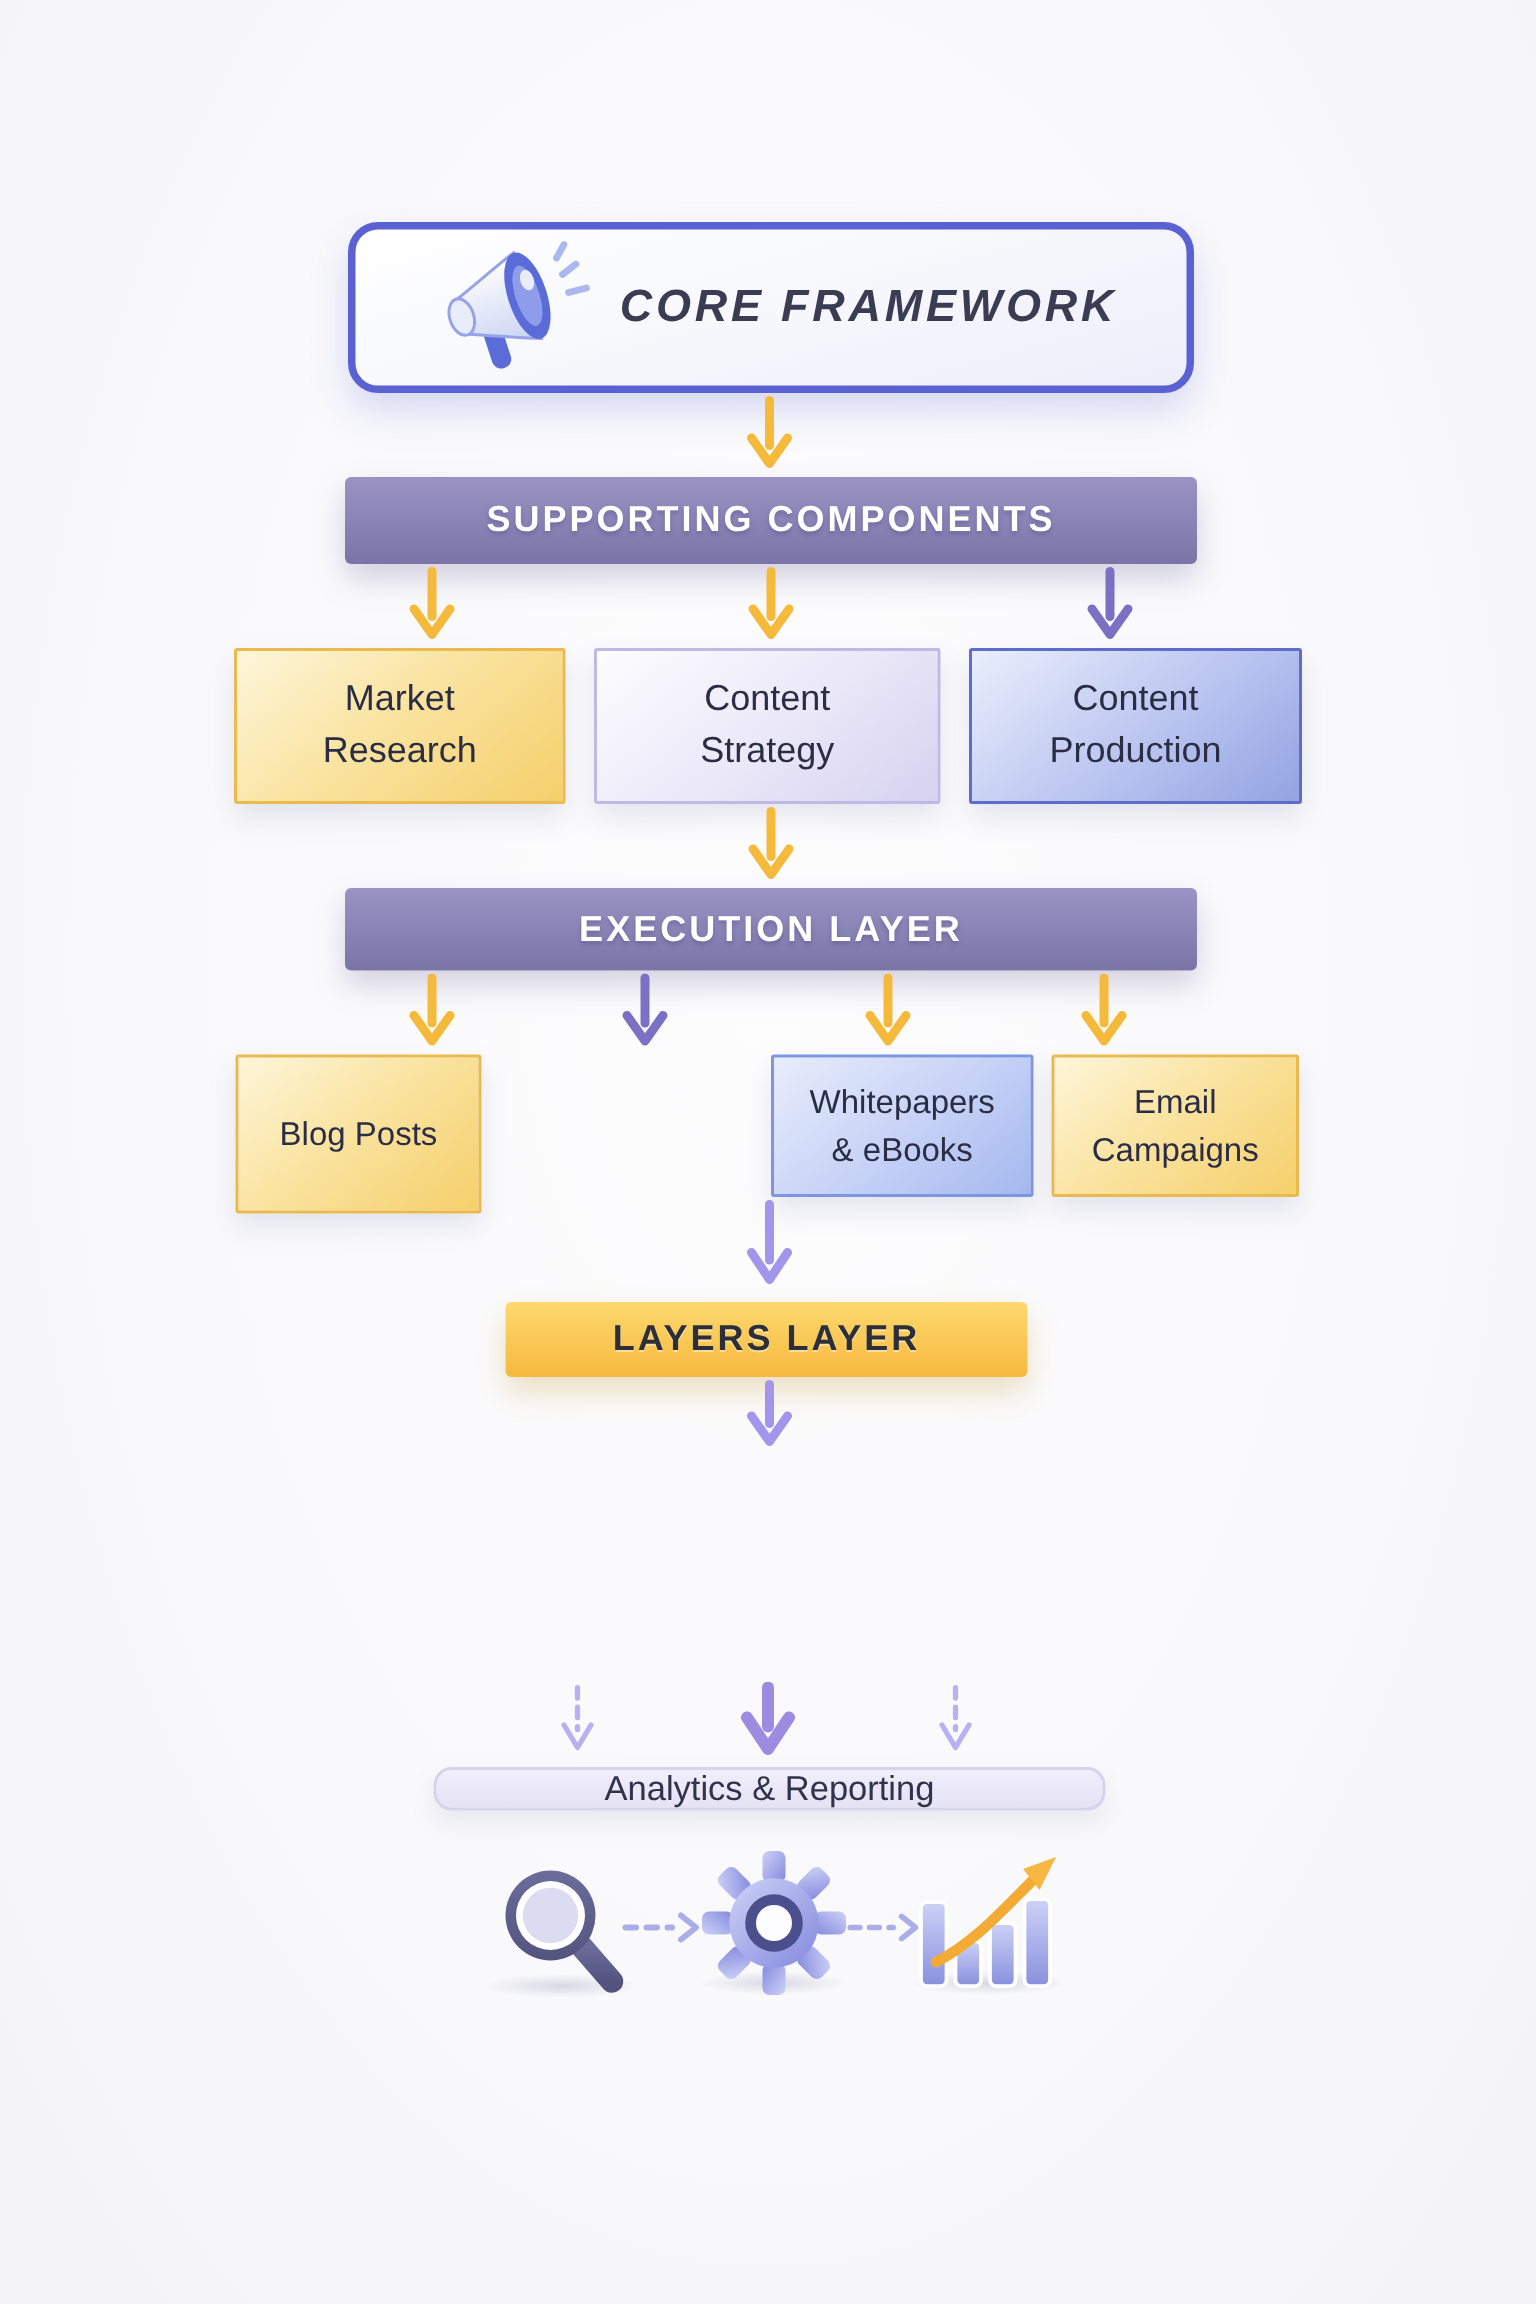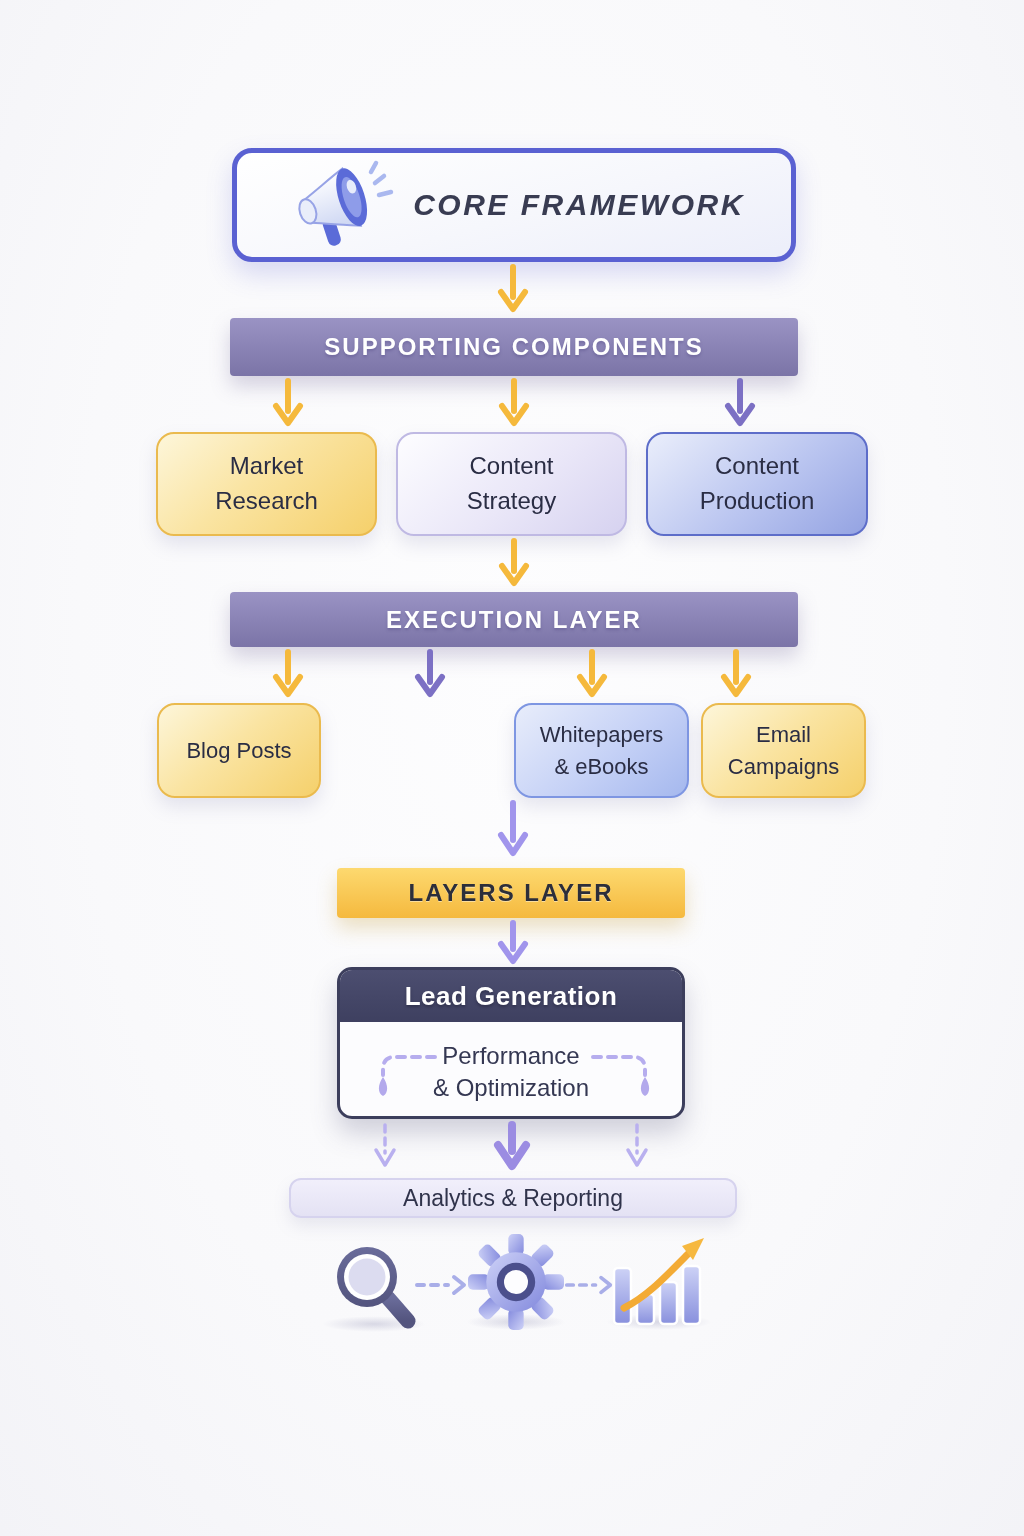--- a/index.html
+++ b/index.html
@@ -31,21 +31,21 @@
     box-shadow:0 10px 20px rgba(110,100,150,.28);
     text-shadow:0 2px 3px rgba(70,60,120,.35);
   }
   .banner.gold{
     background:linear-gradient(#fdd96f 0%,#f5b93e 100%);
     color:#2c2e3a;text-shadow:0 1px 0 rgba(255,255,255,.45);
     box-shadow:0 10px 20px rgba(200,160,60,.30);
   }
   
   .node{
-    position:absolute;box-sizing:border-box;border-radius:18px;
+    position:absolute;box-sizing:border-box;border-radius:2px;
     display:flex;align-items:center;justify-content:center;text-align:center;
     white-space:pre-line;color:#2a2d44;line-height:1.45;
     box-shadow:0 9px 18px rgba(130,130,170,.18);
   }
   .node.big{font-size:24px;}
   .node.small{font-size:22px;}
   .node.yellow{
     background:linear-gradient(140deg,#fdf6da 0%,#fae4a2 45%,#f5d06b 100%);
     border:2px solid #eaba4e;
   }
@@ -77,21 +77,21 @@
   }
   .lead-body{
     position:absolute;left:0;top:52px;width:100%;height:100px;
     display:flex;align-items:center;justify-content:center;text-align:center;
     white-space:pre-line;font-size:24px;color:#343752;line-height:1.35;
   }
   .elbow{position:absolute;width:64px;height:50px;}
   .elbow.flip{transform:scaleX(-1);}
   
   .analytics-bar{
-    position:absolute;left:289px;top:1178px;width:448px;height:40px;
+    position:absolute;left:289px;top:1178px;width:448px;height:29px;
     box-sizing:border-box;border:2px solid #d6d3ee;border-radius:12px;
     background:linear-gradient(#f1effb,#e4e2f4);
     display:flex;align-items:center;justify-content:center;
     font-size:23px;color:#30334b;
     box-shadow:0 8px 16px rgba(130,130,170,.15);
   }
   
   .abs{position:absolute;}
   .icon-shadow{
     position:absolute;height:16px;border-radius:50%;
@@ -190,21 +190,21 @@
         <path d="M5 28 L17 45 L29 28"></path>
       </g>
   </svg>
   <svg class="abs" style="left:719px;top:649px;" width="34" height="50" viewBox="0 0 34 50">
     <g stroke="#f5b93c" stroke-width="6" stroke-linecap="round" stroke-linejoin="round" fill="none">
         <path d="M17 3 V33"></path>
         <path d="M5 28 L17 45 L29 28"></path>
       </g>
   </svg>
 
-  <div class="node small yellow" style="left:157px;top:703px;width:164px;height:95px;">Blog Posts</div>
+  <div class="node small yellow" style="left:157px;top:703px;width:164px;height:106px;">Blog Posts</div>
   <div class="node small blue-light" style="left:514px;top:703px;width:175px;height:95px;">Whitepapers
 &amp; eBooks</div>
   <div class="node small yellow" style="left:701px;top:703px;width:165px;height:95px;">Email
 Campaigns</div>
 
   <svg class="abs" style="left:496px;top:800px;" width="34" height="58" viewBox="0 0 34 58">
     <g stroke="#a195ec" stroke-width="6" stroke-linecap="round" stroke-linejoin="round" fill="none">
         <path d="M17 3 V40"></path>
         <path d="M5 35 L17 53 L29 35"></path>
       </g>
@@ -212,33 +212,20 @@
 
   <div class="banner gold" style="left:337px;top:868px;width:348px;height:50px;">LAYERS LAYER</div>
 
   <svg class="abs" style="left:496px;top:920px;" width="34" height="46" viewBox="0 0 34 46">
     <g stroke="#a195ec" stroke-width="6" stroke-linecap="round" stroke-linejoin="round" fill="none">
         <path d="M17 3 V29"></path>
         <path d="M5 24 L17 41 L29 24"></path>
       </g>
   </svg>
 
-  <div class="lead-card">
-    <div class="lead-header">Lead Generation</div>
-    <div class="lead-body">Performance
-&amp; Optimization</div>
-    <svg class="elbow" style="left:33px;top:82px;" viewBox="0 0 64 50">
-      <path d="M62 5 H22 Q10 5 10 17 V23" stroke="#b6adee" stroke-width="4" fill="none" stroke-dasharray="8 7" stroke-linecap="round"></path>
-      <path d="M10 25 C 4.5 33, 4.5 41, 10 44 C 15.5 41, 15.5 33, 10 25 Z" fill="#b3a9ec"></path>
-    </svg>
-    <svg class="elbow flip" style="left:251px;top:82px;" viewBox="0 0 64 50">
-      <path d="M62 5 H22 Q10 5 10 17 V23" stroke="#b6adee" stroke-width="4" fill="none" stroke-dasharray="8 7" stroke-linecap="round"></path>
-      <path d="M10 25 C 4.5 33, 4.5 41, 10 44 C 15.5 41, 15.5 33, 10 25 Z" fill="#b3a9ec"></path>
-    </svg>
-  </div>
 
   <svg class="abs" style="left:372px;top:1123px;" width="26" height="48" viewBox="0 0 26 48">
     <g stroke="#b9b0ef" stroke-width="3.5" stroke-linecap="round" stroke-linejoin="round" fill="none">
       <path d="M13 2 V30" stroke-dasharray="7 6"></path>
         <path d="M4 27 L13 42 L22 27"></path>
     </g>
   </svg>
   <svg class="abs" style="left:492px;top:1121px;" width="40" height="50" viewBox="0 0 40 50">
     <g stroke="#9b8ce2" stroke-width="8" stroke-linecap="round" stroke-linejoin="round" fill="none">
       <path d="M20 4 V30"></path>

